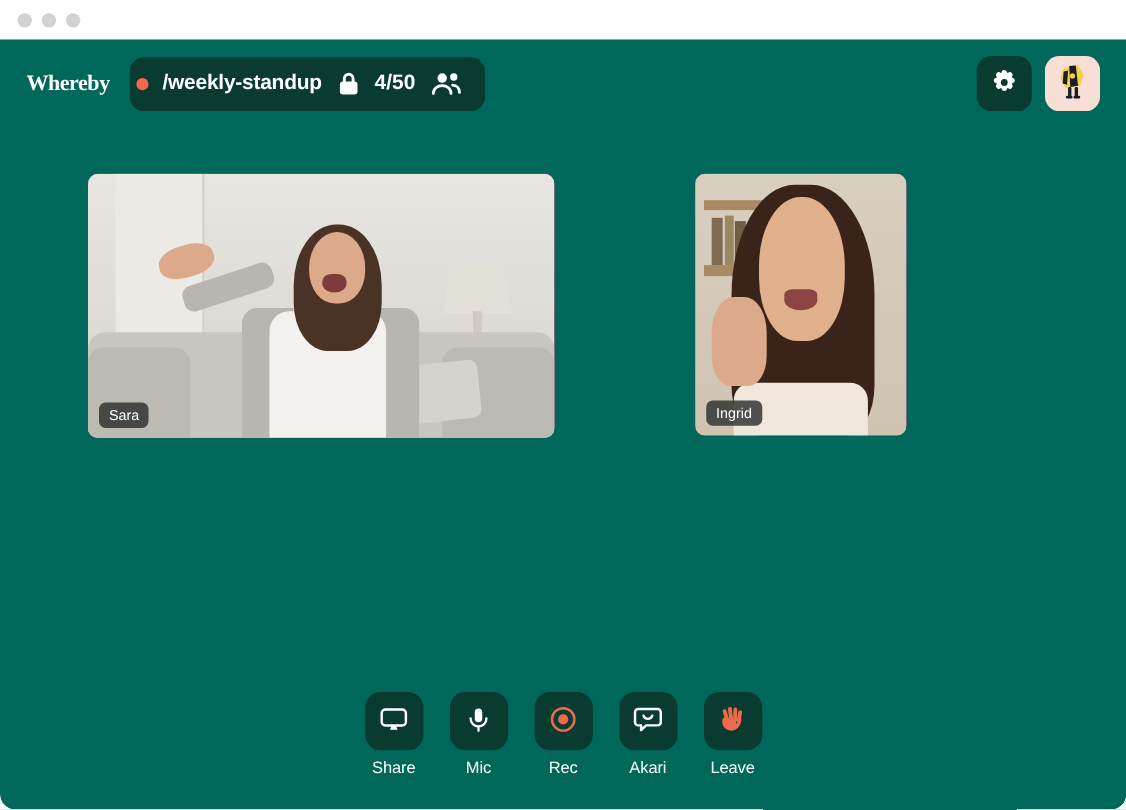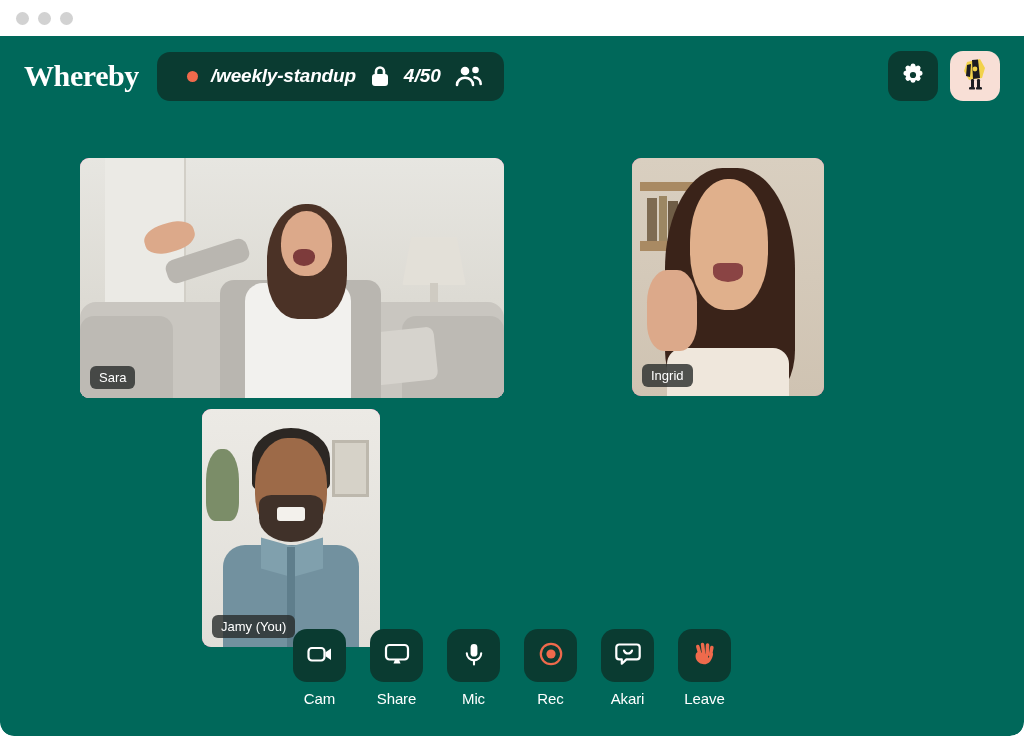--- a/index.html
+++ b/index.html
@@ -58,37 +58,36 @@
     width: 1024px;
     height: 80px;
     display: flex;
     align-items: center;
     padding: 0 24px;
   }
 
   #brand-logo {
     font-family: "Liberation Serif", serif;
     font-weight: 700;
-    font-size: 30px;
+    font-size: 20px;
     color: #ffffff;
     letter-spacing: -0.4px;
     margin-left: 0px;
     margin-right: 18px;
     white-space: nowrap;
   }
 
   #room-pill {
     display: flex;
     align-items: center;
     gap: 13px;
     height: 49px;
-    padding: 0 20px 0 30px;
+    padding: 0 20px 0 6px;
     background: #0a3b31;
     border-radius: 13px;
-    font-style: italic;
   }
   #rec-dot {
     width: 11px; height: 11px;
     border-radius: 50%;
     background: #ef6a4c;
     flex: none;
   }
   #room-name {
     color: #ffffff;
     font-size: 19px;
@@ -358,53 +357,26 @@
           <div id="ing-plant"></div>
           <div id="ing-hair" class="person"></div>
           <div id="ing-body" class="person"></div>
           <div id="ing-head" class="person"></div>
           <div id="ing-mouth" class="person"></div>
           <div id="ing-hand" class="person"></div>
         </div>
         <div class="name-badge">Ingrid</div>
       </div>
 
-      <div class="video-tile" id="tile-jamy">
-        <div class="tile-canvas">
-          <div id="jamy-wall" class="room-bg"></div>
-          <div id="jamy-plant"></div>
-          <div id="jamy-frame"></div>
-          <div id="jamy-shirt" class="person"></div>
-          <div id="jamy-collar-l" class="person"></div>
-          <div id="jamy-collar-r" class="person"></div>
-          <div id="jamy-placket" class="person"></div>
-          <div id="jamy-hair" class="person"></div>
-          <div id="jamy-head" class="person"></div>
-          <div id="jamy-beard" class="person"></div>
-          <div id="jamy-teeth" class="person"></div>
-        </div>
-        <div class="name-badge">Jamy (You)</div>
-      </div>
 
 
     </div>
 
     <div id="toolbar">
 
-      <div class="toolbar-item">
-        <button class="toolbar-btn">
-          <span>
-            <svg width="30" height="30" viewBox="0 0 30 30" aria-hidden="true">
-              <rect x="3.5" y="9" width="16" height="12.5" rx="3.4" stroke="#ffffff" stroke-width="2.2" fill="none"></rect>
-              <path d="M20.5 13.2 L26 9.6 v11.3 l-5.5-3.6 Z" fill="#ffffff"></path>
-            </svg>
-          </span>
-        </button>
-        <span class="toolbar-label">Cam</span>
-      </div>
 
       <div class="toolbar-item">
         <button class="toolbar-btn">
           <span>
             <svg width="30" height="30" viewBox="0 0 30 30" aria-hidden="true">
               <rect x="4" y="6" width="22" height="14.5" rx="3.4" stroke="#ffffff" stroke-width="2.2" fill="none"></rect>
               <path d="M11.5 24.5h7l-1.6-4h-3.8Z" fill="#ffffff"></path>
             </svg>
           </span>
         </button>

